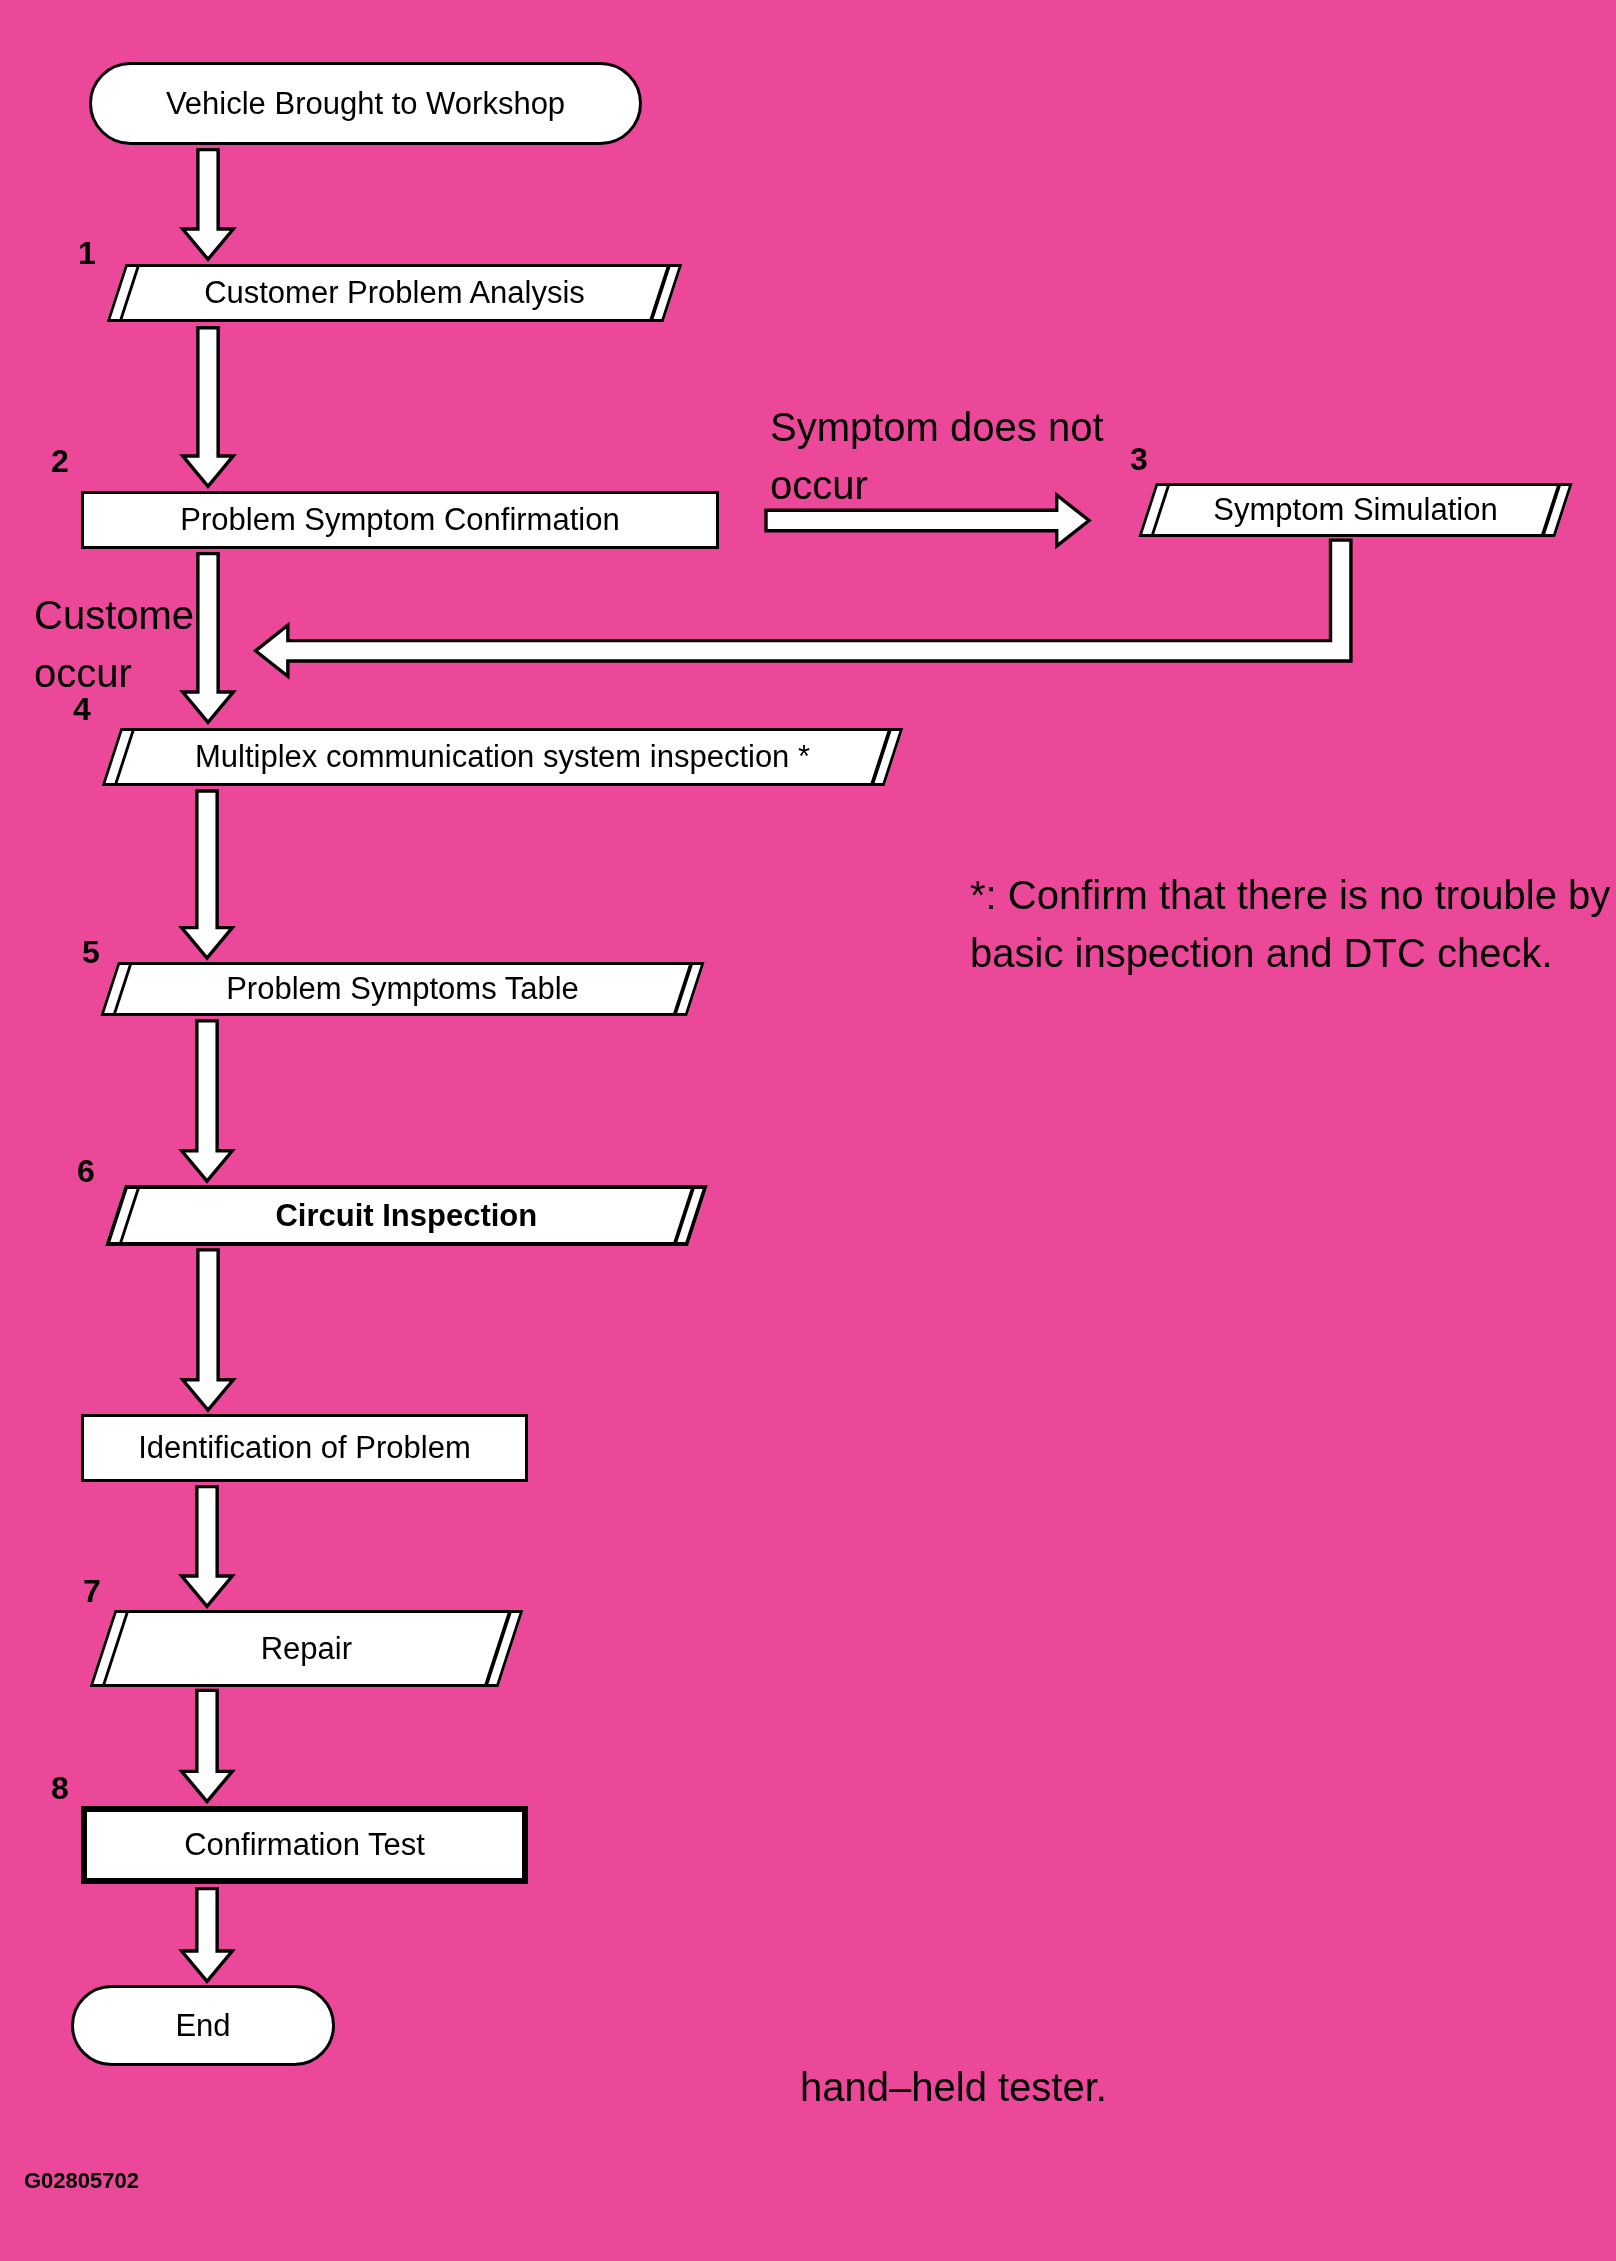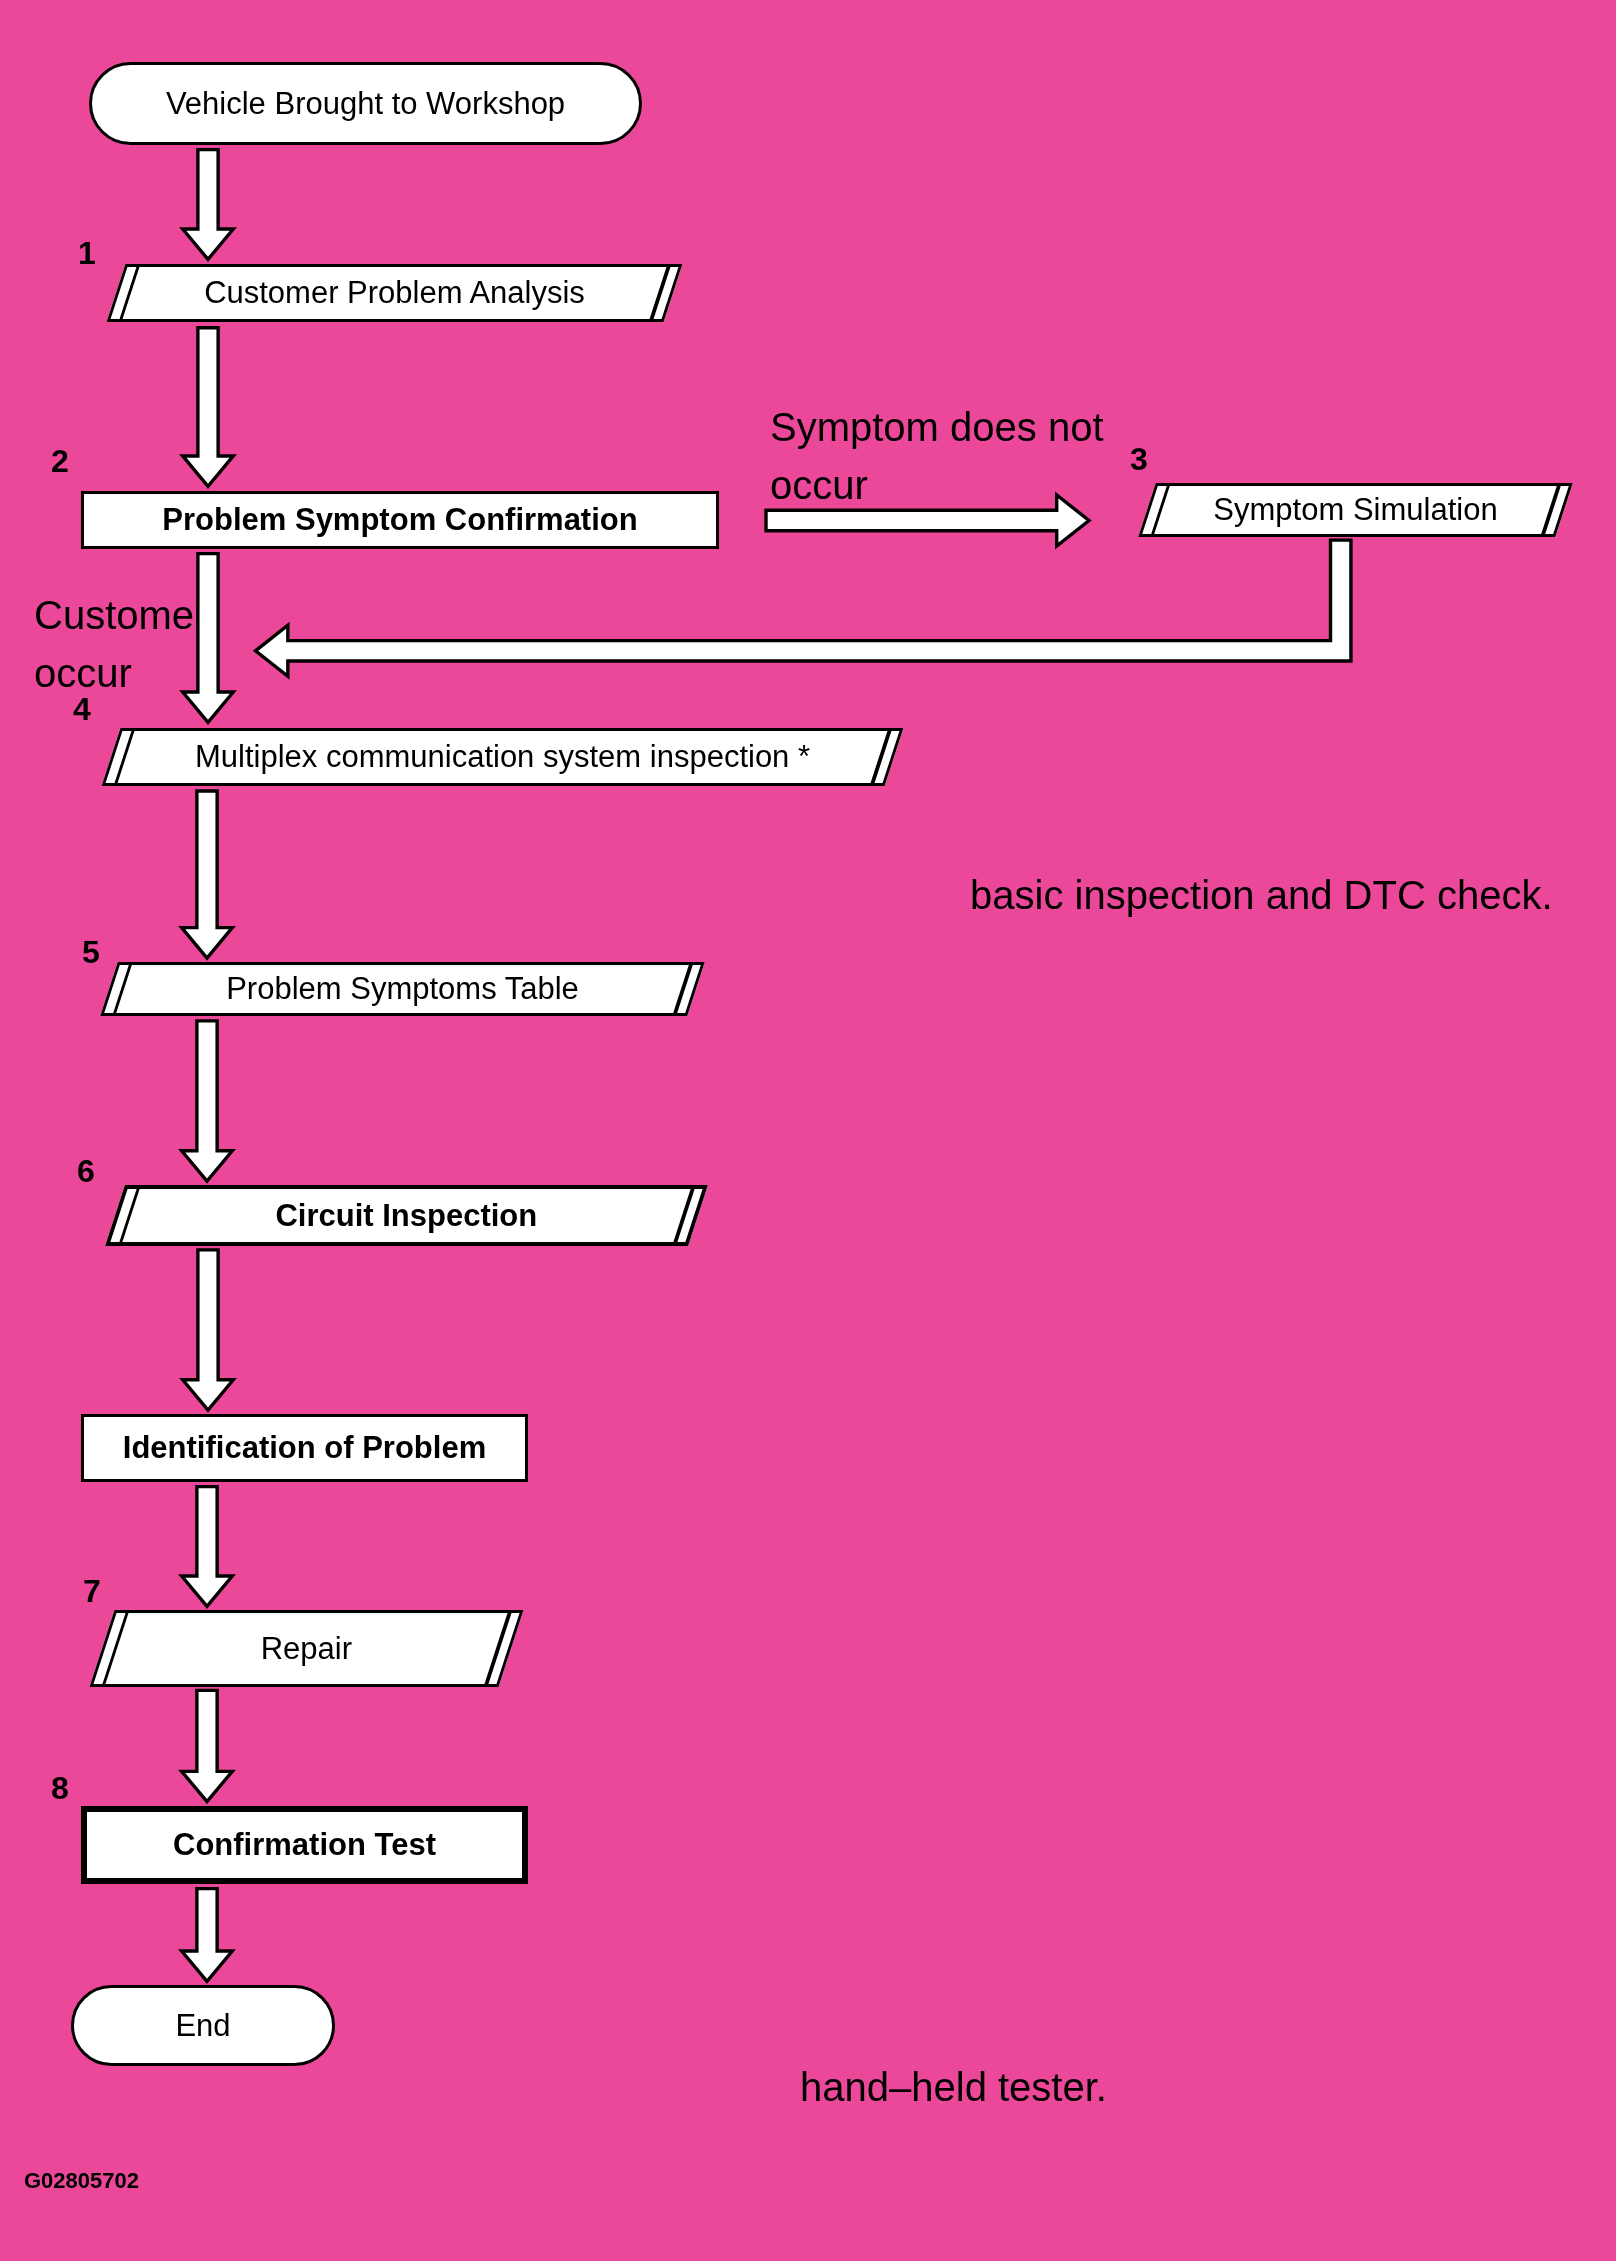--- a/index.html
+++ b/index.html
@@ -3,21 +3,21 @@
 <meta charset="utf-8">
 <style>
   * { margin:0; padding:0; box-sizing:border-box; }
   html,body { background:#ffffff; }
   body { font-family:"Liberation Sans", sans-serif; color:#000; }
   .canvas { position:relative; width:1617px; height:2261px; background:#ec4899; overflow:hidden; }
 
   .node { position:absolute; display:flex; align-items:center; justify-content:center;
           font-size:31px; background:#fff; }
   .stadium { border:3.4px solid #000; border-radius:51px; }
-  .rect { border:3.4px solid #000;font-weight:bold; }
+  .rect { border:3.4px solid #000; }
   .rect.thick { border-width:6px; }
 
   .pgram { border:3.4px solid #000; transform:skewX(-18deg); }
   .pgram.heavy { border-width:4.3px; }
   .pgram .lbl { transform:skewX(18deg); width:100%; text-align:center; }
   .pgram::before, .pgram::after { content:""; position:absolute; top:0; bottom:0; width:3.4px; background:#000; }
   .pgram::before { left:8.5px; }
   .pgram::after { right:8.5px; }
 
   .bold { font-weight:bold; }
@@ -87,20 +87,21 @@
   <div class="stepnum" style="left:73px; top:691px;">4</div>
   <div class="node pgram" style="left:111px; top:728px; width:783px; height:58px;">
     <div class="lbl">Multiplex communication system inspection *</div>
   </div>
 
   <svg class="arrow" style="left:180px; top:790px;" width="54" height="169" viewBox="0 0 64 198">
     <polygon points="20,0 44,0 44,162 62,162 32,198 2,162 20,162"></polygon>
   </svg>
 
   <div class="txt" style="left:970px; top:866px;">
+    <div>*: Confirm that there is no trouble by</div>
     <div>basic inspection and DTC check.</div>
   </div>
 
   <div class="stepnum" style="left:82px; top:934px;">5</div>
   <div class="node pgram" style="left:109px; top:962px; width:587px; height:54px;">
     <div class="lbl">Problem Symptoms Table</div>
   </div>
 
   <svg class="arrow" style="left:180px; top:1020px;" width="54" height="162" viewBox="0 0 64 190">
     <polygon points="20,0 44,0 44,154 62,154 32,190 2,154 20,154"></polygon>

